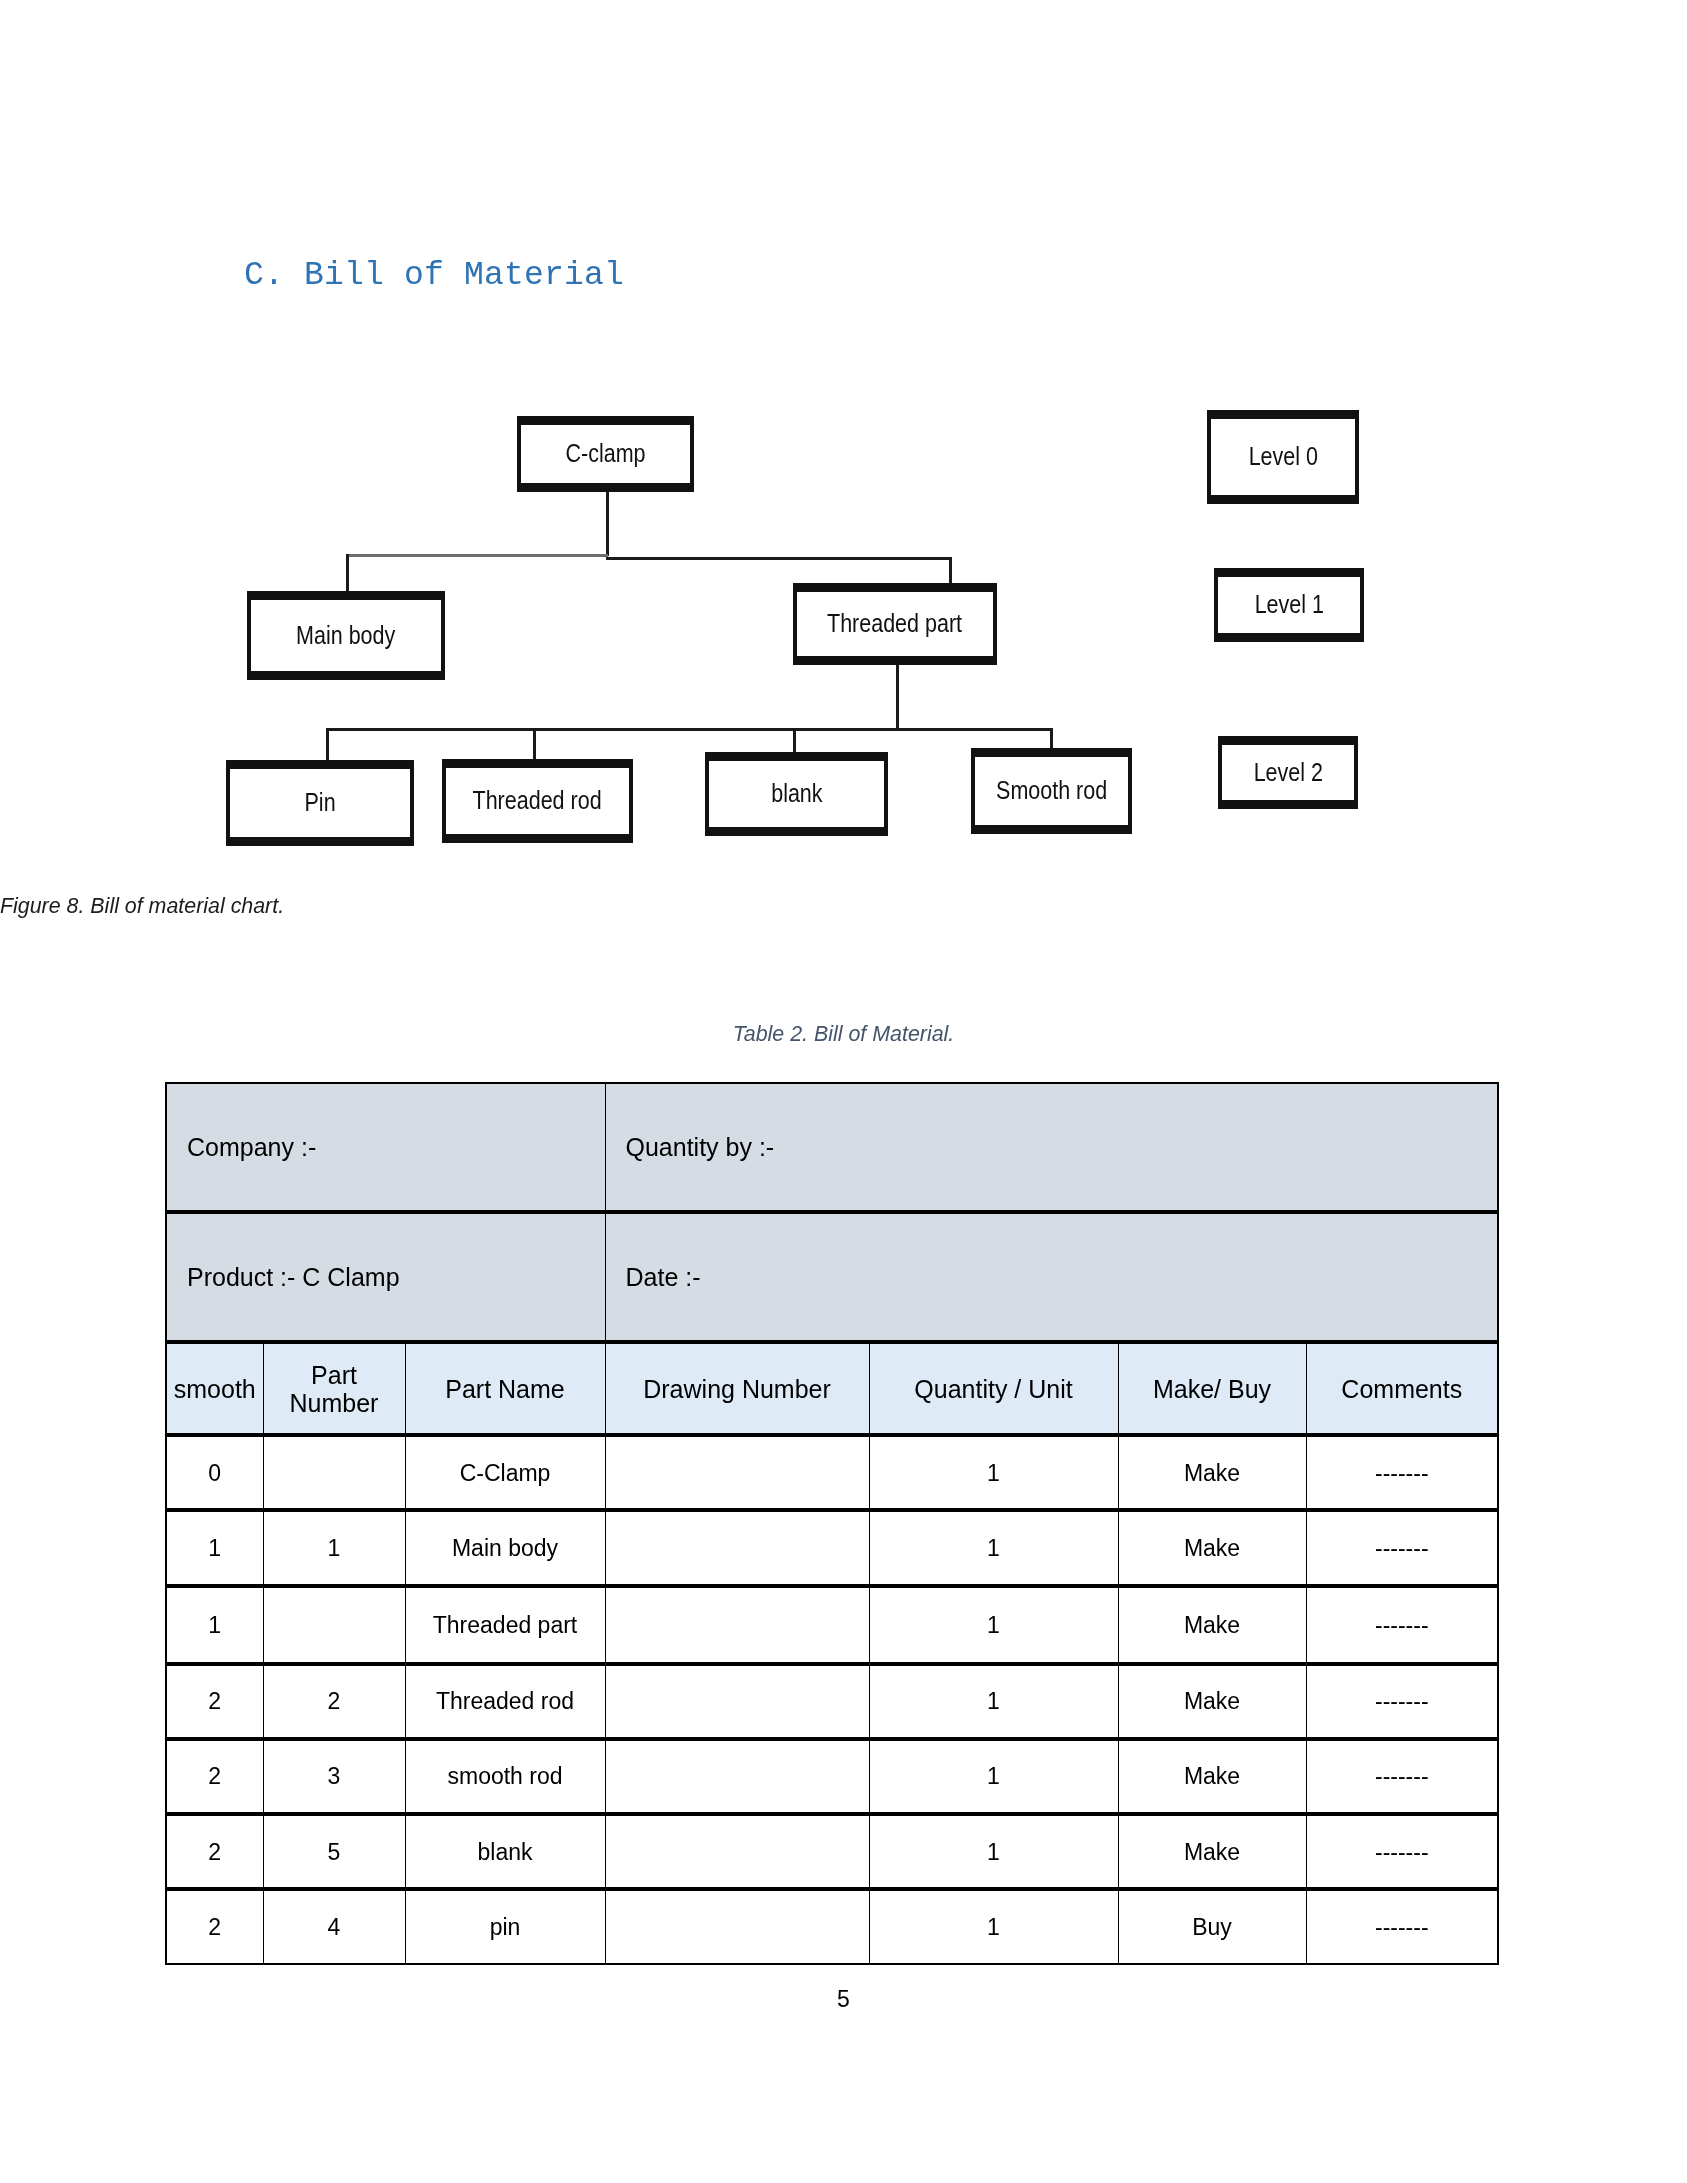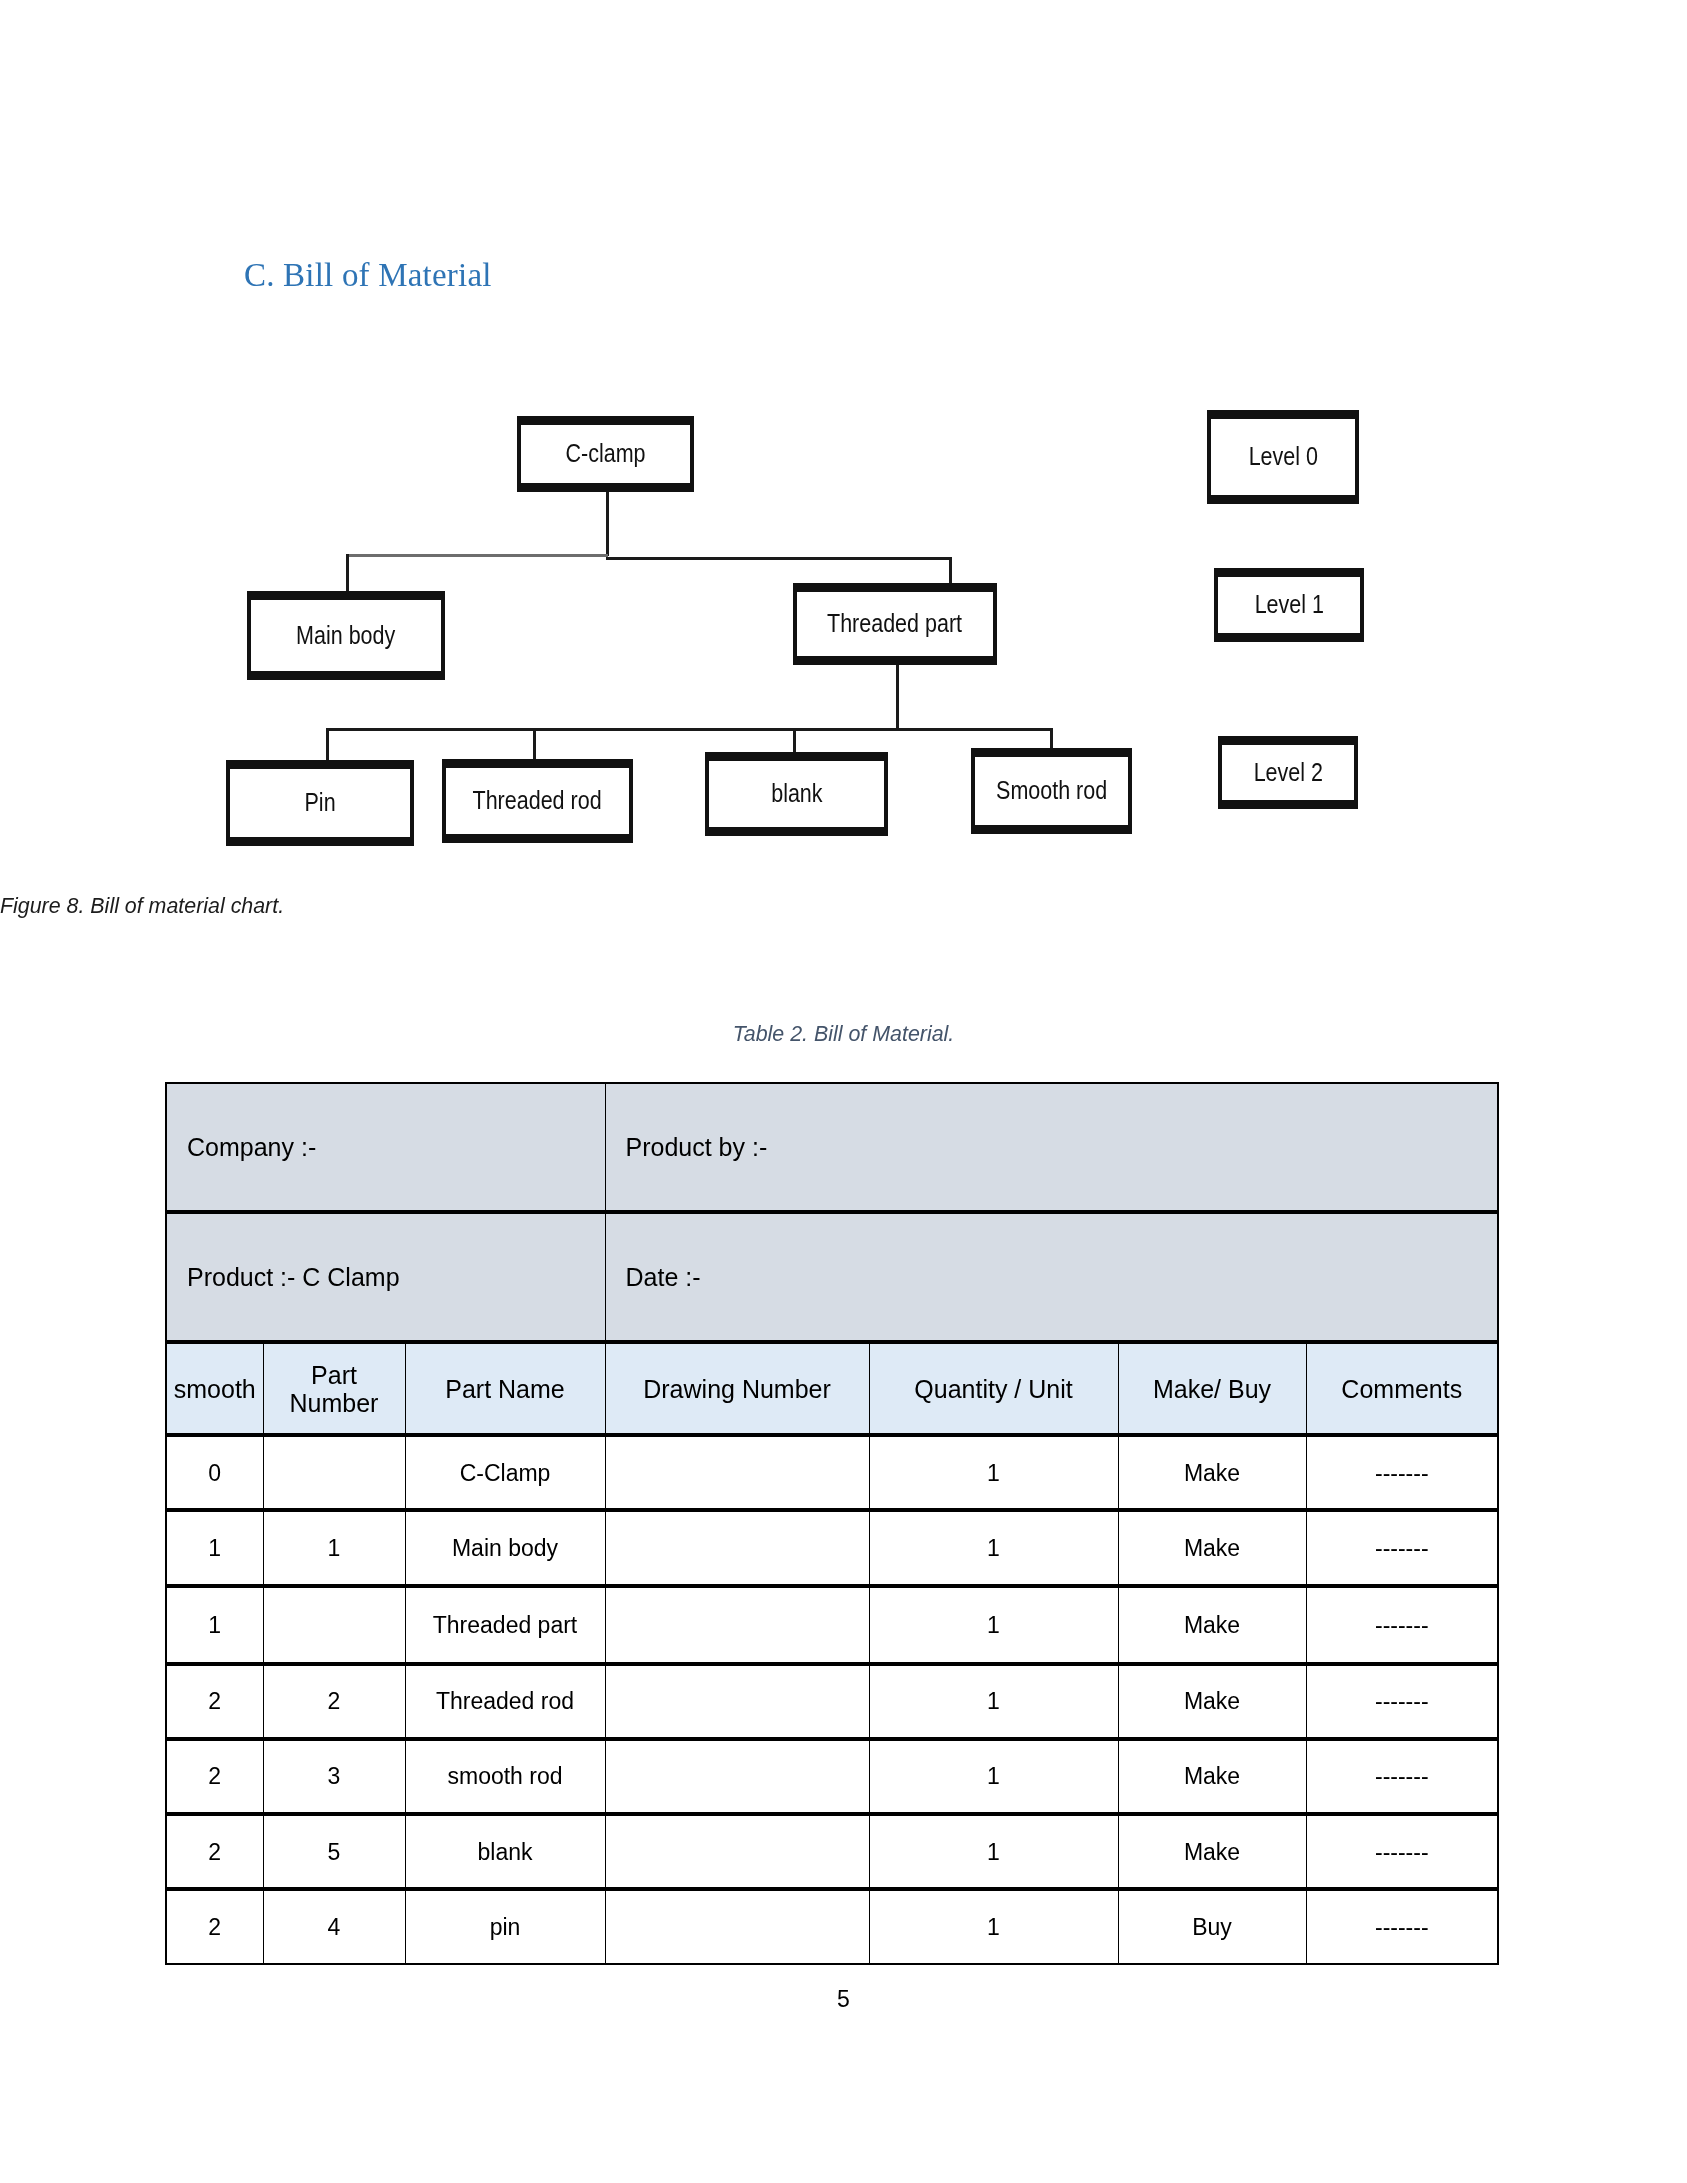--- a/index.html
+++ b/index.html
@@ -19,21 +19,21 @@
     overflow: hidden;
   }
 
   
   .heading {
     position: absolute;
     left: 244px;
     top: 257px;
     font-size: 33px;
     color: #2E74B5;
-    font-family: Liberation Serif, serif;
+    font-family: Liberation Mono, monospace;
     letter-spacing: 0.2px;
     white-space: nowrap;
   }
 
   
   .diagram {
     position: absolute;
     left: 0;
     top: 0;
     width: 1687px;
@@ -229,21 +229,21 @@
         <col style="width:142px">
         <col style="width:200px">
         <col style="width:264px">
         <col style="width:249px">
         <col style="width:188px">
         <col style="width:192px">
       </colgroup>
       <tbody>
         <tr class="thickbottom">
           <td class="meta-cell" colspan="3">Company :-</td>
-          <td class="meta-cell" colspan="4">Product by :-</td>
+          <td class="meta-cell" colspan="4">Quantity by :-</td>
         </tr>
         <tr class="thickbottom">
           <td class="meta-cell" colspan="3">Product :- C Clamp</td>
           <td class="meta-cell" colspan="4">Date :-</td>
         </tr>
         <tr class="thickbottom">
           <td class="hdr-cell">smooth</td>
           <td class="hdr-cell">Part Number</td>
           <td class="hdr-cell">Part Name</td>
           <td class="hdr-cell">Drawing Number</td>

